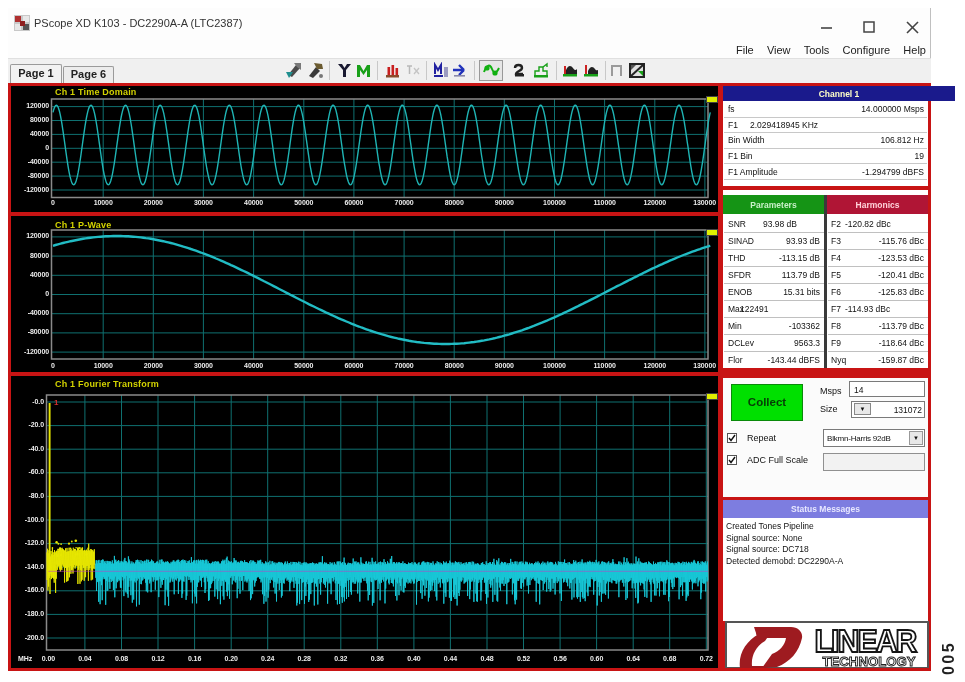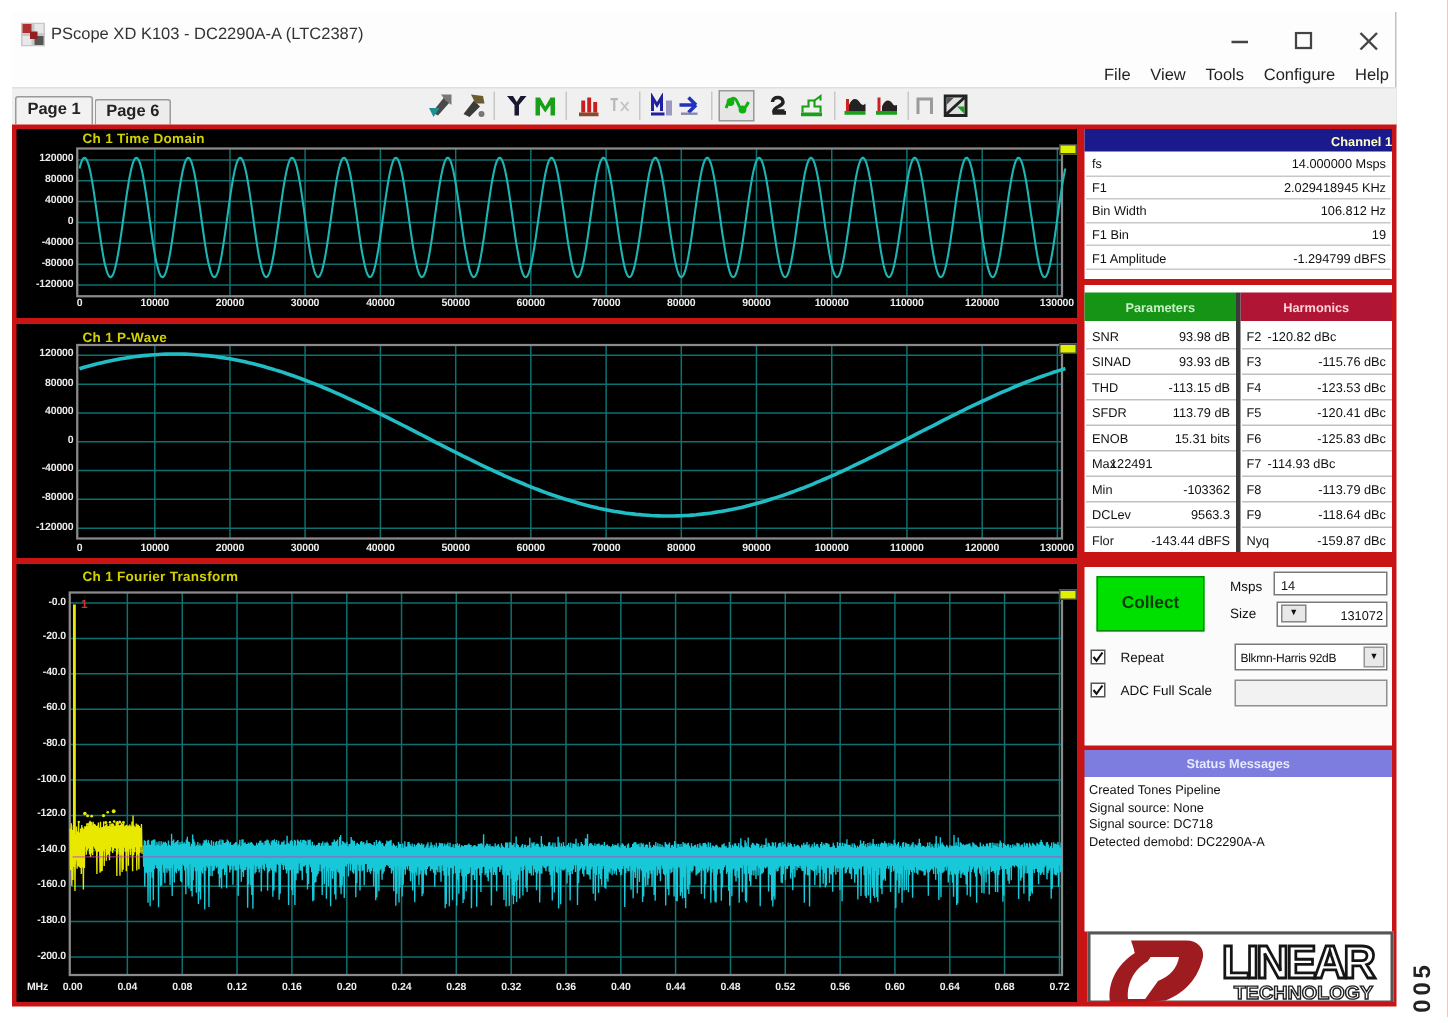--- a/index.html
+++ b/index.html
@@ -324,42 +324,42 @@
     <div class="xlab" style="left:494.5px;top:279px;width:36px">0.52</div>
     <div class="xlab" style="left:531.1px;top:279px;width:36px">0.56</div>
     <div class="xlab" style="left:567.6px;top:279px;width:36px">0.60</div>
     <div class="xlab" style="left:604.2px;top:279px;width:36px">0.64</div>
     <div class="xlab" style="left:640.7px;top:279px;width:36px">0.68</div>
     <div class="xlab" style="left:677.3px;top:279px;width:36px">0.72</div>
 <div class="xlab" style="left:7px;top:279px;width:28px;text-align:left">MHz</div>
 <div class="chip" style="left:695px;top:17px"></div>
 </div>
 <div class="abs" style="left:723px;top:86px;width:205px;height:100px;background:#fff"></div>
-<div class="abs" style="left:723px;top:86px;width:205px;height:15px;background:#1a1a8c;text-align:right;font:bold 8.5px 'Liberation Sans',sans-serif;color:#ffffc8;padding-top:3px">Channel 1</div>
+<div class="abs" style="left:723px;top:86px;width:232px;height:15px;background:#1a1a8c;text-align:center;font:bold 8.5px 'Liberation Sans',sans-serif;color:#ffffc8;padding-top:3px">Channel 1</div>
 <div class="trow" style="left:728px;top:104.2px">fs</div>
 <div class="trow" style="left:750px;top:104.2px;width:174px;text-align:right">14.000000 Msps</div>
 <div class="abs" style="left:724px;top:116.6px;width:203px;height:1px;background:#c8c8c8"></div>
 <div class="trow" style="left:728px;top:119.8px">F1</div>
-<div class="trow" style="left:750px;top:119.8px;width:174px;text-align:right">2.029418945 KHz</div>
+<div class="trow" style="left:750px;top:119.8px;width:174px;">2.029418945 KHz</div>
 <div class="abs" style="left:724px;top:132.2px;width:203px;height:1px;background:#c8c8c8"></div>
 <div class="trow" style="left:728px;top:135.4px">Bin Width</div>
 <div class="trow" style="left:750px;top:135.4px;width:174px;text-align:right">106.812 Hz</div>
 <div class="abs" style="left:724px;top:147.8px;width:203px;height:1px;background:#c8c8c8"></div>
 <div class="trow" style="left:728px;top:151.0px">F1 Bin</div>
 <div class="trow" style="left:750px;top:151.0px;width:174px;text-align:right">19</div>
 <div class="abs" style="left:724px;top:163.4px;width:203px;height:1px;background:#c8c8c8"></div>
 <div class="trow" style="left:728px;top:166.6px">F1 Amplitude</div>
 <div class="trow" style="left:750px;top:166.6px;width:174px;text-align:right">-1.294799 dBFS</div>
 <div class="abs" style="left:724px;top:179.0px;width:203px;height:1px;background:#c8c8c8"></div>
 <div class="abs" style="left:723px;top:190px;width:205px;height:178px;background:#fff"></div>
 <div class="abs" style="left:723px;top:195px;width:101px;height:19px;background:#159415;text-align:center;font:bold 8.5px 'Liberation Sans',sans-serif;color:#c8f0c8;padding-top:5px">Parameters</div>
 <div class="abs" style="left:827px;top:195px;width:101px;height:19px;background:#b01535;text-align:center;font:bold 8.5px 'Liberation Sans',sans-serif;color:#ffd2da;padding-top:5px">Harmonics</div>
 <div class="abs" style="left:824px;top:195px;width:3px;height:173px;background:#3a3a3a"></div>
 <div class="trow" style="left:728px;top:218.5px">SNR</div>
-<div class="trow" style="left:740px;top:218.5px;width:80px;text-align:right">93.98 dB</div>
+<div class="trow" style="left:740px;top:218.5px;width:80px;text-align:center">93.98 dB</div>
 <div class="trow" style="left:831px;top:218.5px">F2</div>
 <div class="trow" style="left:845px;top:218.5px;width:79px;text-align:left">-120.82 dBc</div>
 <div class="trow" style="left:728px;top:235.5px">SINAD</div>
 <div class="trow" style="left:740px;top:235.5px;width:80px;text-align:right">93.93 dB</div>
 <div class="trow" style="left:831px;top:235.5px">F3</div>
 <div class="trow" style="left:845px;top:235.5px;width:79px;text-align:right">-115.76 dBc</div>
 <div class="abs" style="left:724px;top:232.0px;width:100px;height:1px;background:#c0c0c0"></div>
 <div class="abs" style="left:828px;top:232.0px;width:100px;height:1px;background:#c0c0c0"></div>
 <div class="trow" style="left:728px;top:252.5px">THD</div>
 <div class="trow" style="left:740px;top:252.5px;width:80px;text-align:right">-113.15 dB</div>

